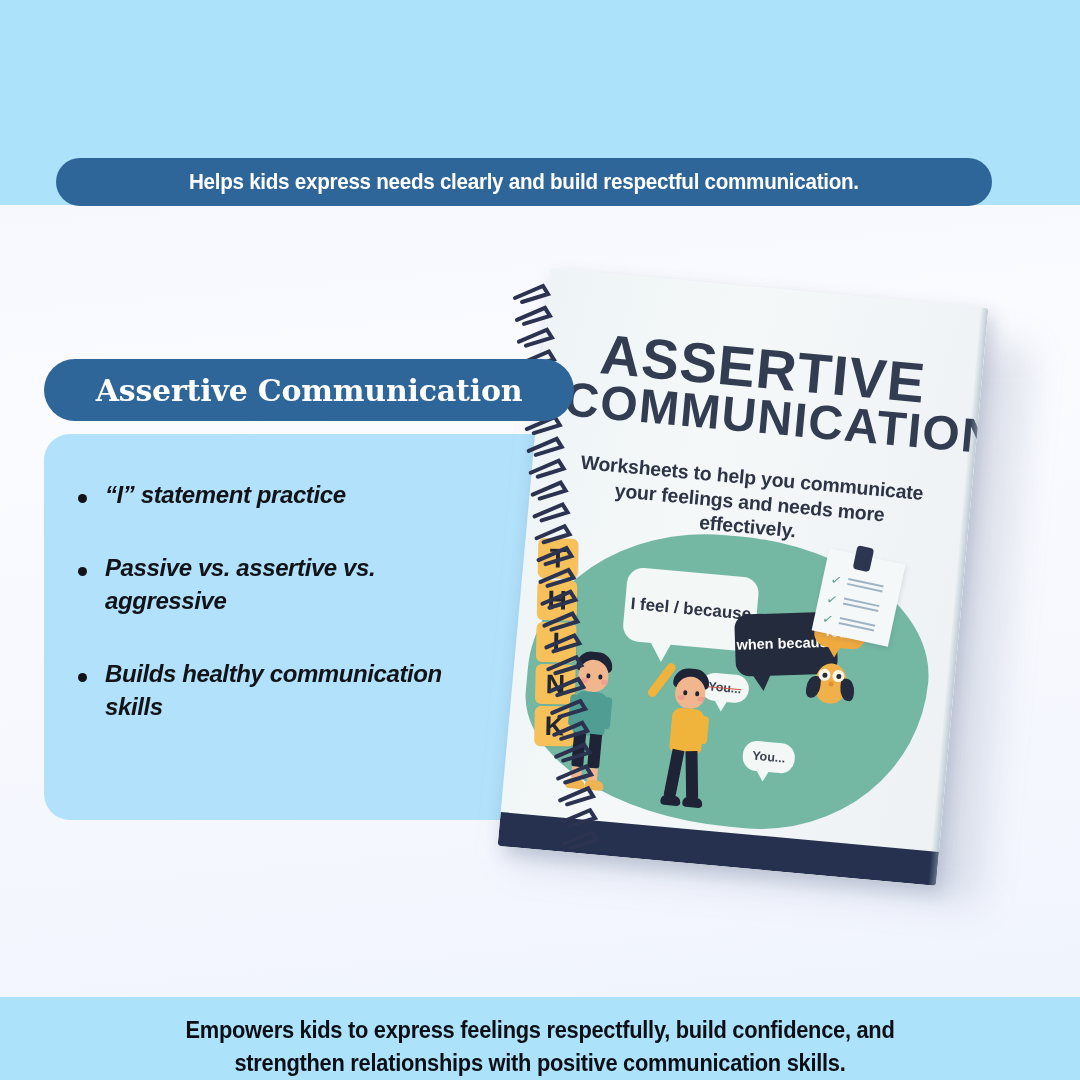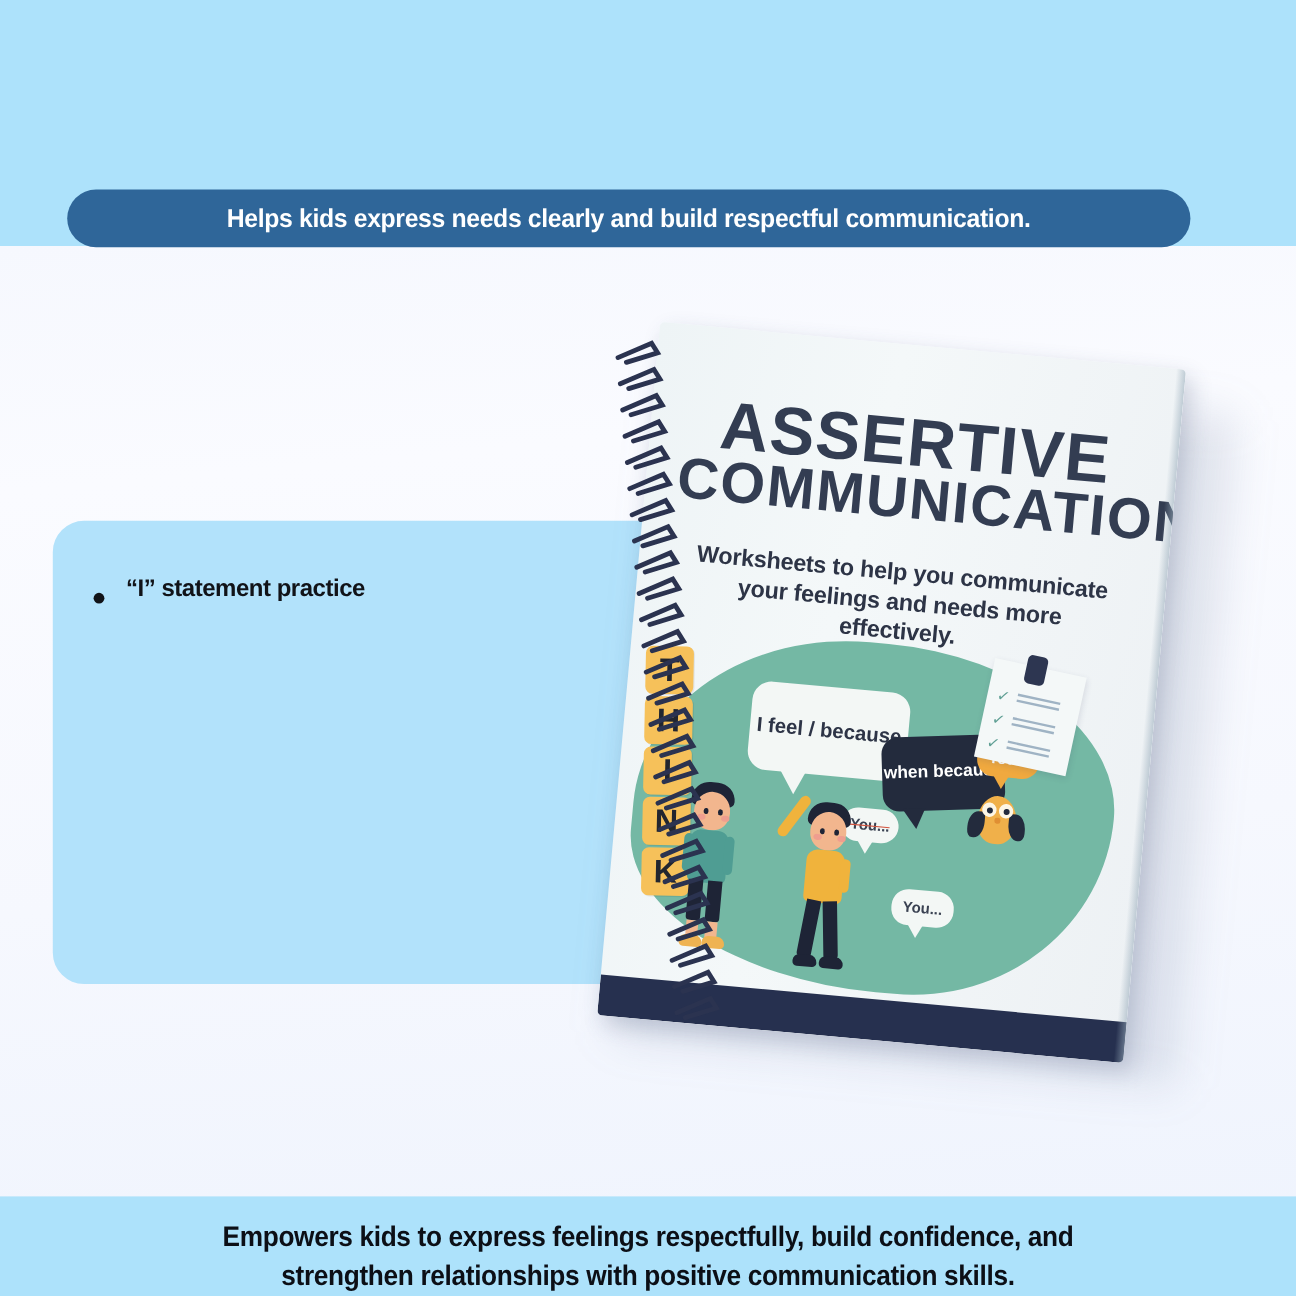--- a/index.html
+++ b/index.html
@@ -110,25 +110,26 @@
   }
   .bullet-item:last-child { margin-bottom: 0; }
   .bullet-dot {
     flex: 0 0 auto;
     width: 9px; height: 9px;
     border-radius: 50%;
     background: #111318;
     margin: 16px 18px 0 0;
   }
   .bullet-text {
-    font-size: 20px;
+    font-size: 24px;
     font-weight: bold;
     color: #111318;
     line-height: 1.38;
     letter-spacing: -0.4px;
+    font-style: italic;
   }
 
   
   #notebook-wrap {
     position: absolute;
     left: 495px; top: 255px;
     width: 560px;
     height: 660px;
     z-index: 4;
   }
@@ -362,27 +363,38 @@
 
 <div id="poster">
 
   <div class="header-band"></div>
 
 
   <div class="subtitle-pill">
     <span>Helps kids express needs clearly and build respectful communication.</span>
   </div>
 
+  <div class="panel-heading">
+    <span>Assertive Communication</span>
+  </div>
 
   <div class="panel-body"></div>
 
   <div class="bullet-list">
     <div class="bullet-item">
       <span class="bullet-dot"></span>
       <span class="bullet-text">“I” statement practice</span>
+    </div>
+    <div class="bullet-item">
+      <span class="bullet-dot"></span>
+      <span class="bullet-text">Passive vs. assertive vs. aggressive</span>
+    </div>
+    <div class="bullet-item">
+      <span class="bullet-dot"></span>
+      <span class="bullet-text">Builds healthy communication skills</span>
     </div>
   </div>
 
   <div id="notebook-wrap">
 
     <div class="nb-shadow"></div>
 
     <div class="nb-cover">
 
       <div class="nb-title">

